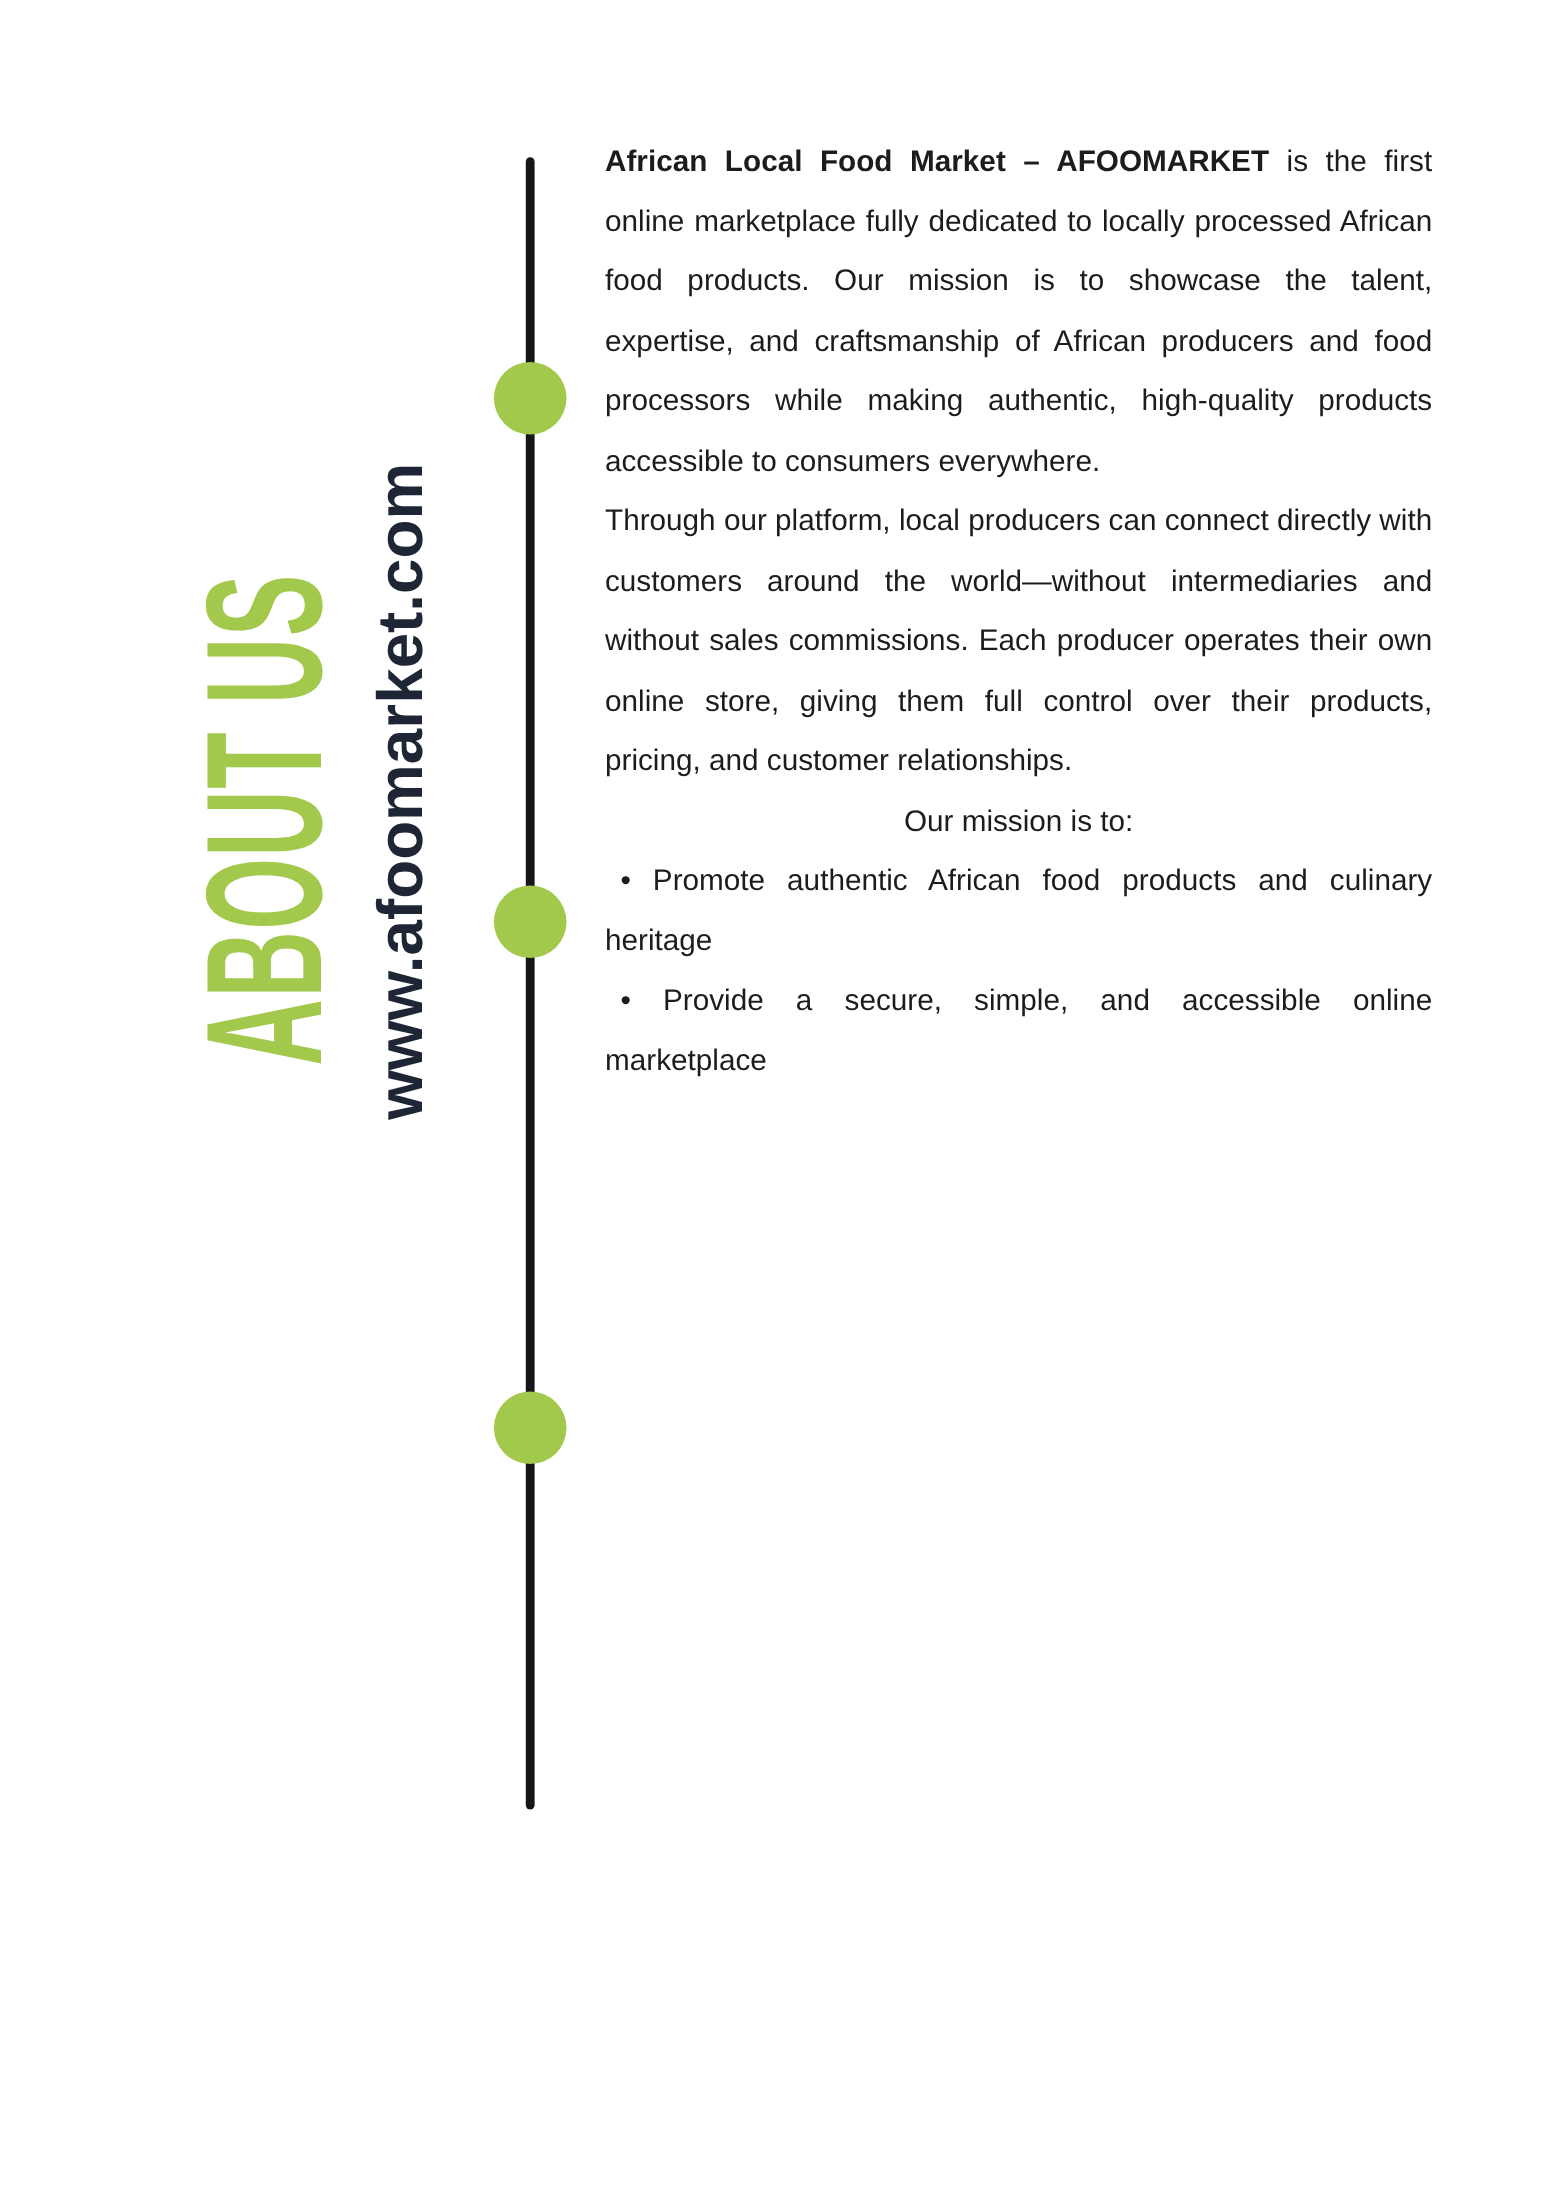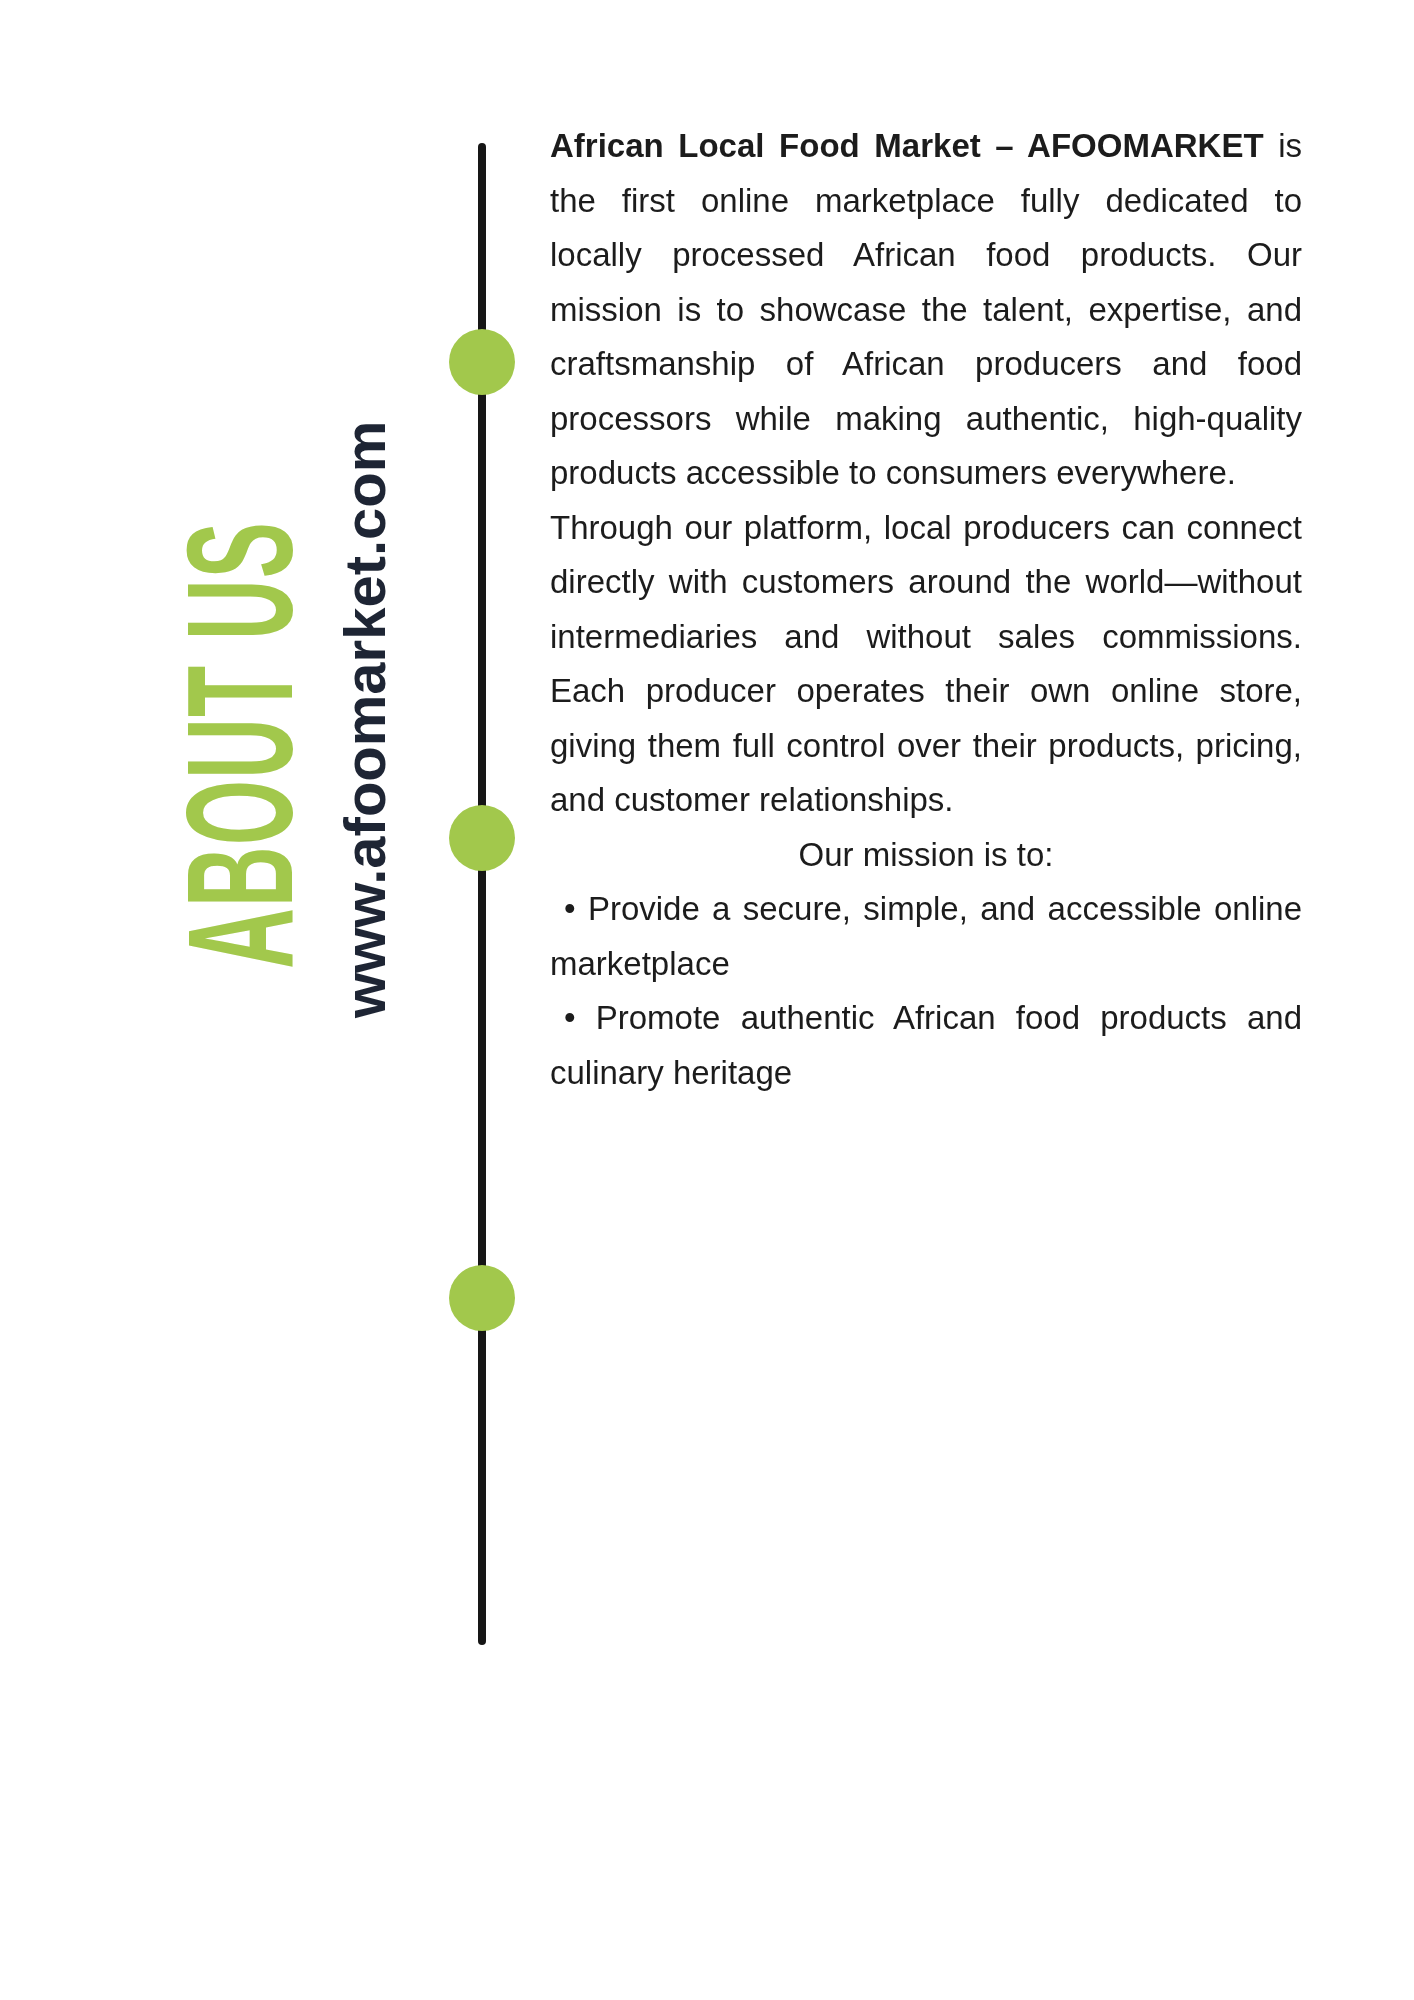--- a/index.html
+++ b/index.html
@@ -73,21 +73,21 @@
   .dot-2 { top: 805px; }
   .dot-3 { top: 1265px; }
 
   
   .content {
     position: absolute;
     left: 550px;
     top: 119px;
     width: 752px;
     color: #1c1c1c;
-    font-size: 33px;
+    font-size: 27px;
     line-height: 54.5px;
     text-align: justify;
   }
   .content p {
     margin: 0;
     padding: 0;
   }
   .para-1 { margin: 0 0 38px 0; }
   .para-2 { margin: 0 0 27px 0; }
   .para-3 { margin: 0; }
@@ -114,19 +114,19 @@
   <div class="content">
 
     <p class="para-1"><strong>African Local Food Market – AFOOMARKET</strong><span> is the first online marketplace fully dedicated to locally processed African food products. Our mission is to showcase the talent, expertise, and craftsmanship of African producers and food processors while making authentic, high-quality products accessible to consumers everywhere.</span></p>
 
     <p class="para-2">Through our platform, local producers can connect directly with customers around the world—without intermediaries and without sales commissions. Each producer operates their own online store, giving them full control over their products, pricing, and customer relationships.</p>
 
 
     <p class="mission-intro">Our mission is to:</p>
 
 
+    <p class="bullet-item bullet-indent"><span class="bullet-marker">•</span> <span>Promote authentic African food products and culinary heritage</span></p>
+
     <p class="bullet-item bullet-indent"><span class="bullet-marker">•</span> <span>Provide a secure, simple, and accessible online marketplace</span></p>
-
-    <p class="bullet-item bullet-indent"><span class="bullet-marker">•</span> <span>Promote authentic African food products and culinary heritage</span></p>
 
 
   </div>
 </div>
 
 </body></html>

